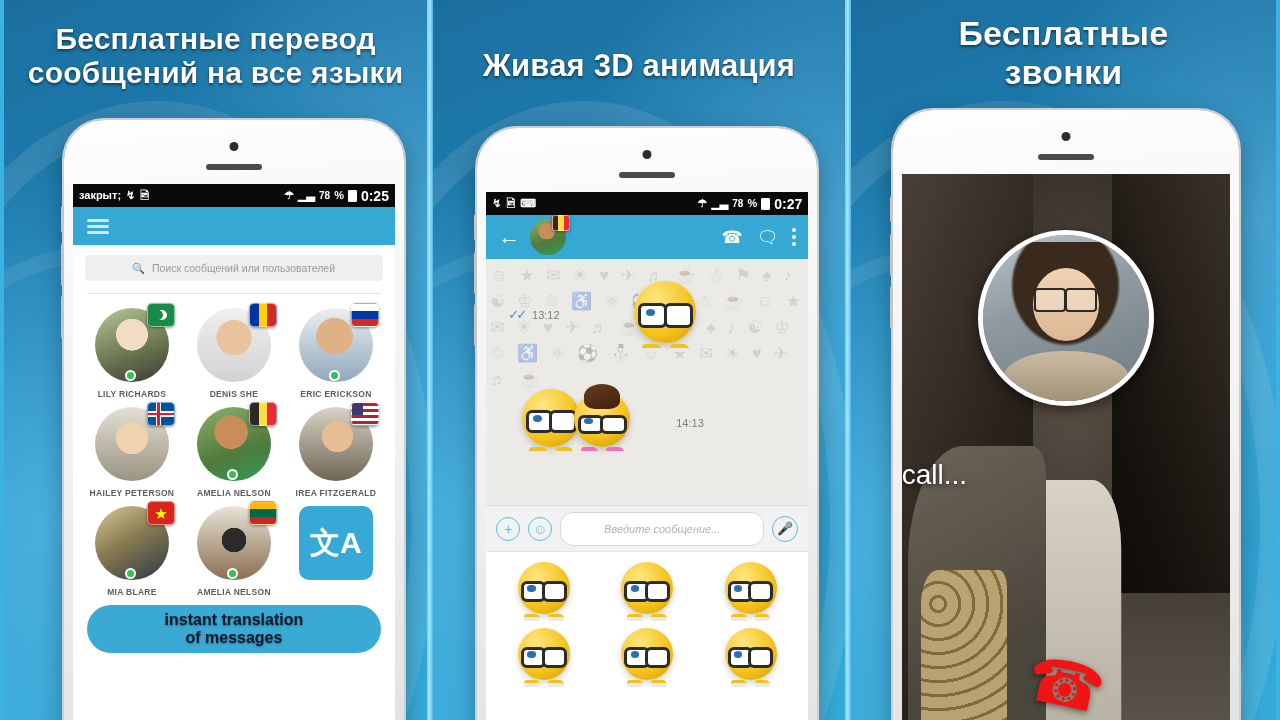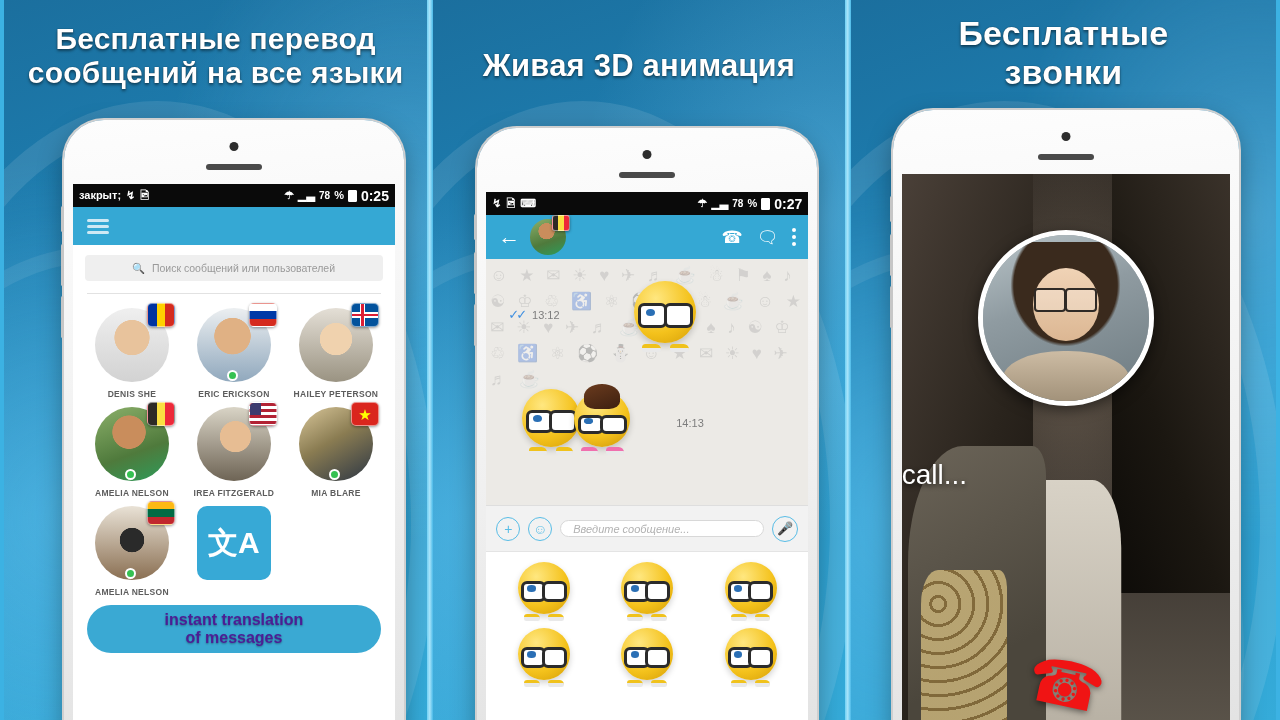--- a/index.html
+++ b/index.html
@@ -103,21 +103,21 @@
   .flag{position:absolute;right:-6px;top:-5px;width:28px;height:24px;border-radius:5px;overflow:hidden;
         box-shadow:0 1px 3px rgba(0,0,0,.4);border:1px solid rgba(255,255,255,.5);}
   .onl{position:absolute;left:30px;bottom:1px;width:11px;height:11px;border-radius:50%;background:#35c152;border:2px solid #fff;}
   .cname{font-size:8.5px;color:#5d5d5d;letter-spacing:.3px;margin-top:7px;text-align:center;font-weight:600;}
   .translate-tile{
     width:74px;height:74px;border-radius:10px;background:#37a9d6;display:flex;align-items:center;justify-content:center;
     color:#fff;font-size:30px;font-weight:bold;position:relative;
   }
   .cta{
     margin:8px 14px 0;height:48px;border-radius:24px;background:#3aa9d3;
-    color:#4c1d95;font-weight:bold;font-size:16px;display:flex;flex-direction:column;
+    color:#0f172a;font-weight:bold;font-size:16px;display:flex;flex-direction:column;
     align-items:center;justify-content:center;line-height:1.15;
     text-shadow:0 1px 2px rgba(0,0,0,.35);
   }
 
   
   .appbar2{height:44px;background:#35a8d4;display:flex;align-items:center;padding:0 12px;gap:10px;color:#fff;}
   .backarrow{font-size:22px;line-height:1;}
   .chat-av{position:relative;width:36px;height:36px;}
   .chat-av .av{width:36px;height:36px;}
   .chat-av .flag{width:18px;height:16px;right:-4px;top:-4px;border-radius:3px;}
@@ -146,22 +146,22 @@
   .glasses::before{left:0;} .glasses::after{right:0;}
   .pupil{position:absolute;width:18%;height:42%;background:#2a6fb5;border-radius:50%;top:28%;}
   .feet{position:absolute;bottom:-14%;left:12%;width:76%;height:22%;}
   .feet i{position:absolute;bottom:0;width:40%;height:60%;background:#f0c21c;border-radius:4px 6px 3px 3px;
           border-bottom:4px solid #e9e9e9;}
   .feet i:first-child{left:0;} .feet i:last-child{right:0;}
   .inputbar{height:46px;background:#f2f2f2;display:flex;align-items:center;gap:8px;padding:0 10px;
             border-top:1px solid #dedede;}
   .circbtn{width:24px;height:24px;border-radius:50%;border:1.5px solid #58bde6;color:#58bde6;
            display:flex;align-items:center;justify-content:center;font-size:14px;flex:0 0 auto;}
-  .msgfield{flex:1;height:17px;border-radius:13px;background:#fff;border:1px solid #d8d8d8;
-            display:flex;align-items:center;padding:0 12px;color:#b2b2b2;font-size:11px;font-style:italic;}
+  .msgfield{flex:1;height:34px;border-radius:13px;background:#fff;border:1px solid #d8d8d8;
+            display:flex;align-items:center;padding:0 12px;color:#b2b2b2;font-size:11px;font-style:italic;justify-content:center;}
   .mic{width:26px;height:26px;border-radius:50%;border:1.5px solid #58bde6;color:#58bde6;
        display:flex;align-items:center;justify-content:center;font-size:13px;flex:0 0 auto;}
   .stickerpanel{background:#fff;padding:10px 6px;display:grid;grid-template-columns:repeat(3,1fr);
                 row-gap:14px;justify-items:center;border-top:1px solid #e4e4e4;}
   .sticker-cell{width:52px;height:52px;position:relative;}
 
   
   .callscreen{
     position:absolute;inset:0;
     background:
@@ -254,20 +254,30 @@
         <div class="searchwrap">
           <div class="searchbox">
             <span>🔍</span>
             <span>Поиск сообщений или пользователей</span>
           </div>
         </div>
         <div class="divline"></div>
 
         <div class="grid">
 
+          <div class="cell">
+            <div class="avwrap">
+              <div class="av" style="background:radial-gradient(circle at 50% 36%,#f3dcc4 0 26%,rgba(0,0,0,0) 27%),linear-gradient(160deg,#b9c79a,#6d7a52 55%,#3b3a34)"></div>
+              <div class="flag" style="background:#1a8a4b">
+                  <div style="position:absolute;left:30%;top:26%;width:42%;height:48%;border-radius:50%;box-shadow:inset -4px 0 0 #fff"></div>
+                </div>
+              <div class="onl"></div>
+            </div>
+            <div class="cname">LILY RICHARDS</div>
+          </div>
 
           <div class="cell">
             <div class="avwrap">
               <div class="av" style="background:radial-gradient(circle at 50% 40%,#e8c39c 0 30%,rgba(0,0,0,0) 31%),linear-gradient(180deg,#efefef,#d2d2d2)"></div>
               <div class="flag" style="background:linear-gradient(90deg,#0033a0 33%,#ffd100 33% 66%,#d52b1e 66%)"></div>
             </div>
             <div class="cname">DENIS SHE</div>
           </div>
 
           <div class="cell">

